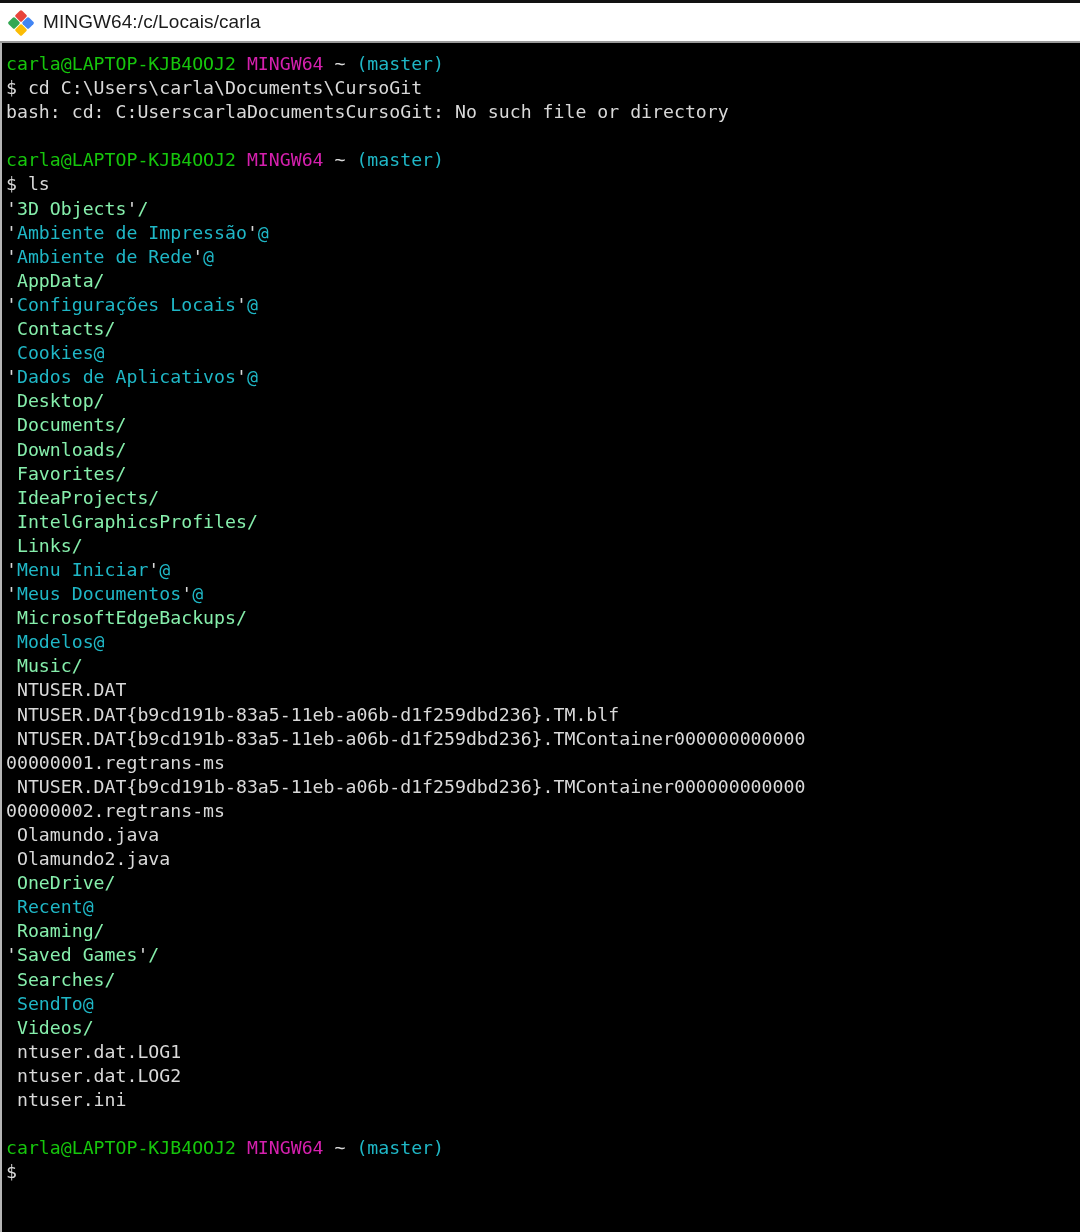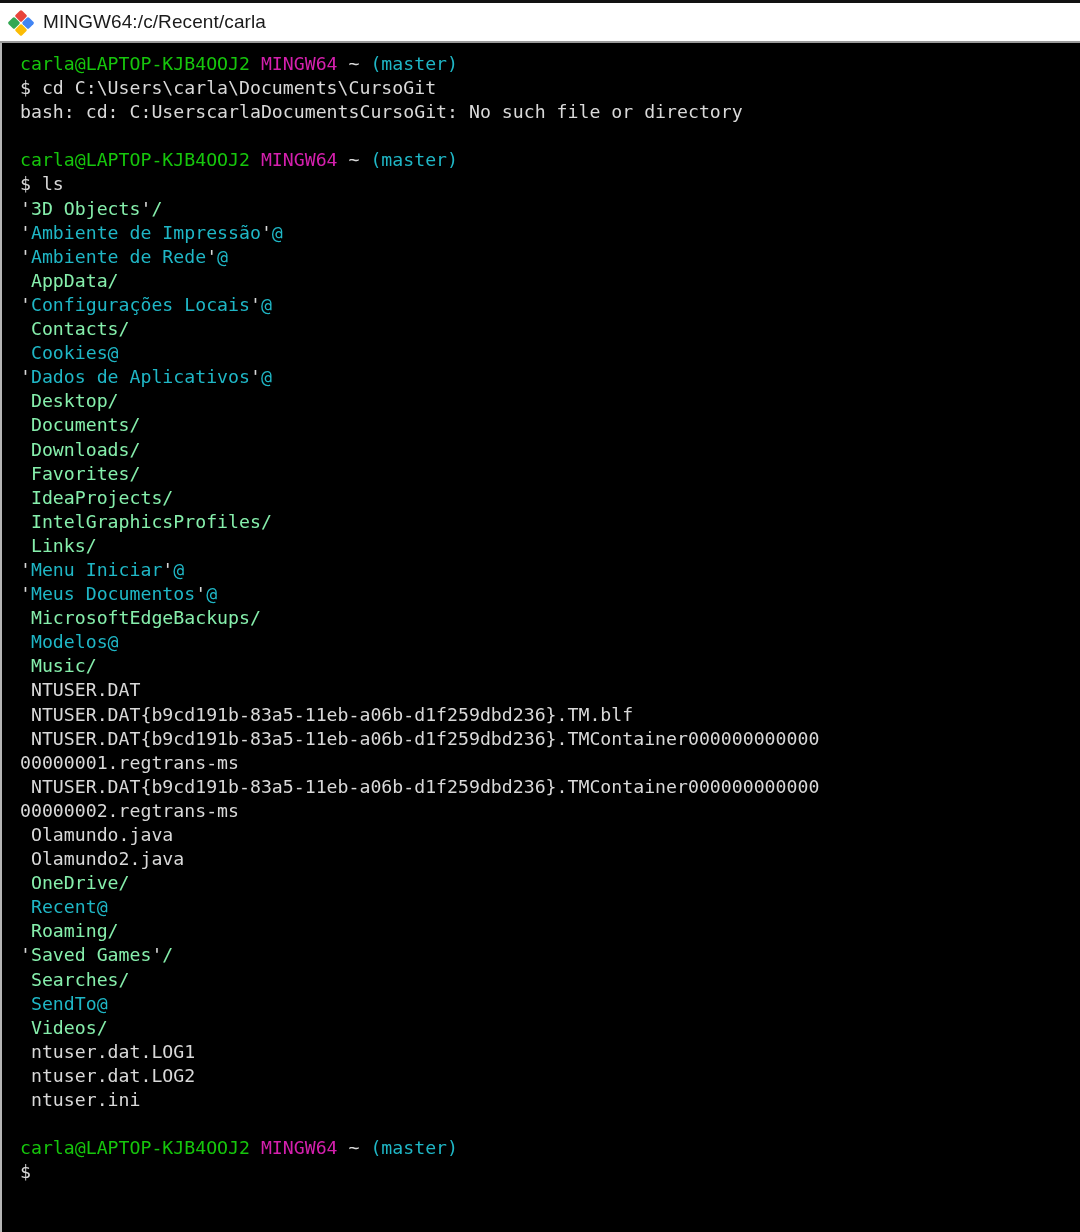--- a/index.html
+++ b/index.html
@@ -57,21 +57,21 @@
     border-left: 2px solid #b6b6b6;
     padding: 9px 0 0 0;
     overflow: hidden;
     position: relative;
   }
   #screen {
     font-family: "DejaVu Sans Mono", "Liberation Mono", monospace;
     font-size: 18.2px;
     line-height: 24.1px;
     white-space: pre;
-    padding-left: 18px;
+    padding-left: 4px;
   }
   .ln { display: block; height: 24.1px; }
 
   
   .c-green   { color: #16c60c; }
   .c-magenta { color: #d520ae; }
   .c-cyan    { color: #1fb7c6; }
   .c-blue    { color: #86efac; }
   .c-white   { color: #d9d9d9; }
 </style>
@@ -84,20 +84,20 @@
     <span id="app-icon">
       <svg width="26" height="26" viewBox="0 0 26 26" aria-hidden="true">
         <g transform="translate(13,13) rotate(45)">
           <rect x="-9.5" y="-9.5" width="9" height="9" rx="1.6" fill="#e8453c"></rect>
           <rect x="0.5" y="-9.5" width="9" height="9" rx="1.6" fill="#4285f4"></rect>
           <rect x="-9.5" y="0.5" width="9" height="9" rx="1.6" fill="#34a853"></rect>
           <rect x="0.5" y="0.5" width="9" height="9" rx="1.6" fill="#fbbc05"></rect>
         </g>
       </svg>
     </span>
-    <span id="title-text">MINGW64:/c/Recent/carla</span>
+    <span id="title-text">MINGW64:/c/Locais/carla</span>
   </div>
 
   <div id="terminal">
     <div id="screen"><span class="ln"><span class="c-green">carla@LAPTOP-KJB4OOJ2</span><span class="c-white"> </span><span class="c-magenta">MINGW64</span><span class="c-white"> ~ </span><span class="c-cyan">(master)</span></span><span class="ln"><span class="c-white">$ cd C:\Users\carla\Documents\CursoGit</span></span><span class="ln"><span class="c-white">bash: cd: C:UserscarlaDocumentsCursoGit: No such file or directory</span></span><span class="ln"></span><span class="ln"><span class="c-green">carla@LAPTOP-KJB4OOJ2</span><span class="c-white"> </span><span class="c-magenta">MINGW64</span><span class="c-white"> ~ </span><span class="c-cyan">(master)</span></span><span class="ln"><span class="c-white">$ ls</span></span><span class="ln"><span class="c-white">'</span><span class="c-blue">3D Objects</span><span class="c-white">'</span><span class="c-blue">/</span></span><span class="ln"><span class="c-white">'</span><span class="c-cyan">Ambiente de Impressão</span><span class="c-white">'</span><span class="c-cyan">@</span></span><span class="ln"><span class="c-white">'</span><span class="c-cyan">Ambiente de Rede</span><span class="c-white">'</span><span class="c-cyan">@</span></span><span class="ln"><span class="c-white"> </span><span class="c-blue">AppData</span><span class="c-blue">/</span></span><span class="ln"><span class="c-white">'</span><span class="c-cyan">Configurações Locais</span><span class="c-white">'</span><span class="c-cyan">@</span></span><span class="ln"><span class="c-white"> </span><span class="c-blue">Contacts</span><span class="c-blue">/</span></span><span class="ln"><span class="c-white"> </span><span class="c-cyan">Cookies</span><span class="c-cyan">@</span></span><span class="ln"><span class="c-white">'</span><span class="c-cyan">Dados de Aplicativos</span><span class="c-white">'</span><span class="c-cyan">@</span></span><span class="ln"><span class="c-white"> </span><span class="c-blue">Desktop</span><span class="c-blue">/</span></span><span class="ln"><span class="c-white"> </span><span class="c-blue">Documents</span><span class="c-blue">/</span></span><span class="ln"><span class="c-white"> </span><span class="c-blue">Downloads</span><span class="c-blue">/</span></span><span class="ln"><span class="c-white"> </span><span class="c-blue">Favorites</span><span class="c-blue">/</span></span><span class="ln"><span class="c-white"> </span><span class="c-blue">IdeaProjects</span><span class="c-blue">/</span></span><span class="ln"><span class="c-white"> </span><span class="c-blue">IntelGraphicsProfiles</span><span class="c-blue">/</span></span><span class="ln"><span class="c-white"> </span><span class="c-blue">Links</span><span class="c-blue">/</span></span><span class="ln"><span class="c-white">'</span><span class="c-cyan">Menu Iniciar</span><span class="c-white">'</span><span class="c-cyan">@</span></span><span class="ln"><span class="c-white">'</span><span class="c-cyan">Meus Documentos</span><span class="c-white">'</span><span class="c-cyan">@</span></span><span class="ln"><span class="c-white"> </span><span class="c-blue">MicrosoftEdgeBackups</span><span class="c-blue">/</span></span><span class="ln"><span class="c-white"> </span><span class="c-cyan">Modelos</span><span class="c-cyan">@</span></span><span class="ln"><span class="c-white"> </span><span class="c-blue">Music</span><span class="c-blue">/</span></span><span class="ln"><span class="c-white"> </span><span class="c-white">NTUSER.DAT</span></span><span class="ln"><span class="c-white"> </span><span class="c-white">NTUSER.DAT{b9cd191b-83a5-11eb-a06b-d1f259dbd236}.TM.blf</span></span><span class="ln"><span class="c-white"> </span><span class="c-white">NTUSER.DAT{b9cd191b-83a5-11eb-a06b-d1f259dbd236}.TMContainer000000000000</span></span><span class="ln"><span class="c-white">00000001.regtrans-ms</span></span><span class="ln"><span class="c-white"> </span><span class="c-white">NTUSER.DAT{b9cd191b-83a5-11eb-a06b-d1f259dbd236}.TMContainer000000000000</span></span><span class="ln"><span class="c-white">00000002.regtrans-ms</span></span><span class="ln"><span class="c-white"> </span><span class="c-white">Olamundo.java</span></span><span class="ln"><span class="c-white"> </span><span class="c-white">Olamundo2.java</span></span><span class="ln"><span class="c-white"> </span><span class="c-blue">OneDrive</span><span class="c-blue">/</span></span><span class="ln"><span class="c-white"> </span><span class="c-cyan">Recent</span><span class="c-cyan">@</span></span><span class="ln"><span class="c-white"> </span><span class="c-blue">Roaming</span><span class="c-blue">/</span></span><span class="ln"><span class="c-white">'</span><span class="c-blue">Saved Games</span><span class="c-white">'</span><span class="c-blue">/</span></span><span class="ln"><span class="c-white"> </span><span class="c-blue">Searches</span><span class="c-blue">/</span></span><span class="ln"><span class="c-white"> </span><span class="c-cyan">SendTo</span><span class="c-cyan">@</span></span><span class="ln"><span class="c-white"> </span><span class="c-blue">Videos</span><span class="c-blue">/</span></span><span class="ln"><span class="c-white"> </span><span class="c-white">ntuser.dat.LOG1</span></span><span class="ln"><span class="c-white"> </span><span class="c-white">ntuser.dat.LOG2</span></span><span class="ln"><span class="c-white"> </span><span class="c-white">ntuser.ini</span></span><span class="ln"></span><span class="ln"><span class="c-green">carla@LAPTOP-KJB4OOJ2</span><span class="c-white"> </span><span class="c-magenta">MINGW64</span><span class="c-white"> ~ </span><span class="c-cyan">(master)</span></span><span class="ln"><span class="c-white">$</span></span></div>
   </div>
 
 </div>
 
 </body></html>

